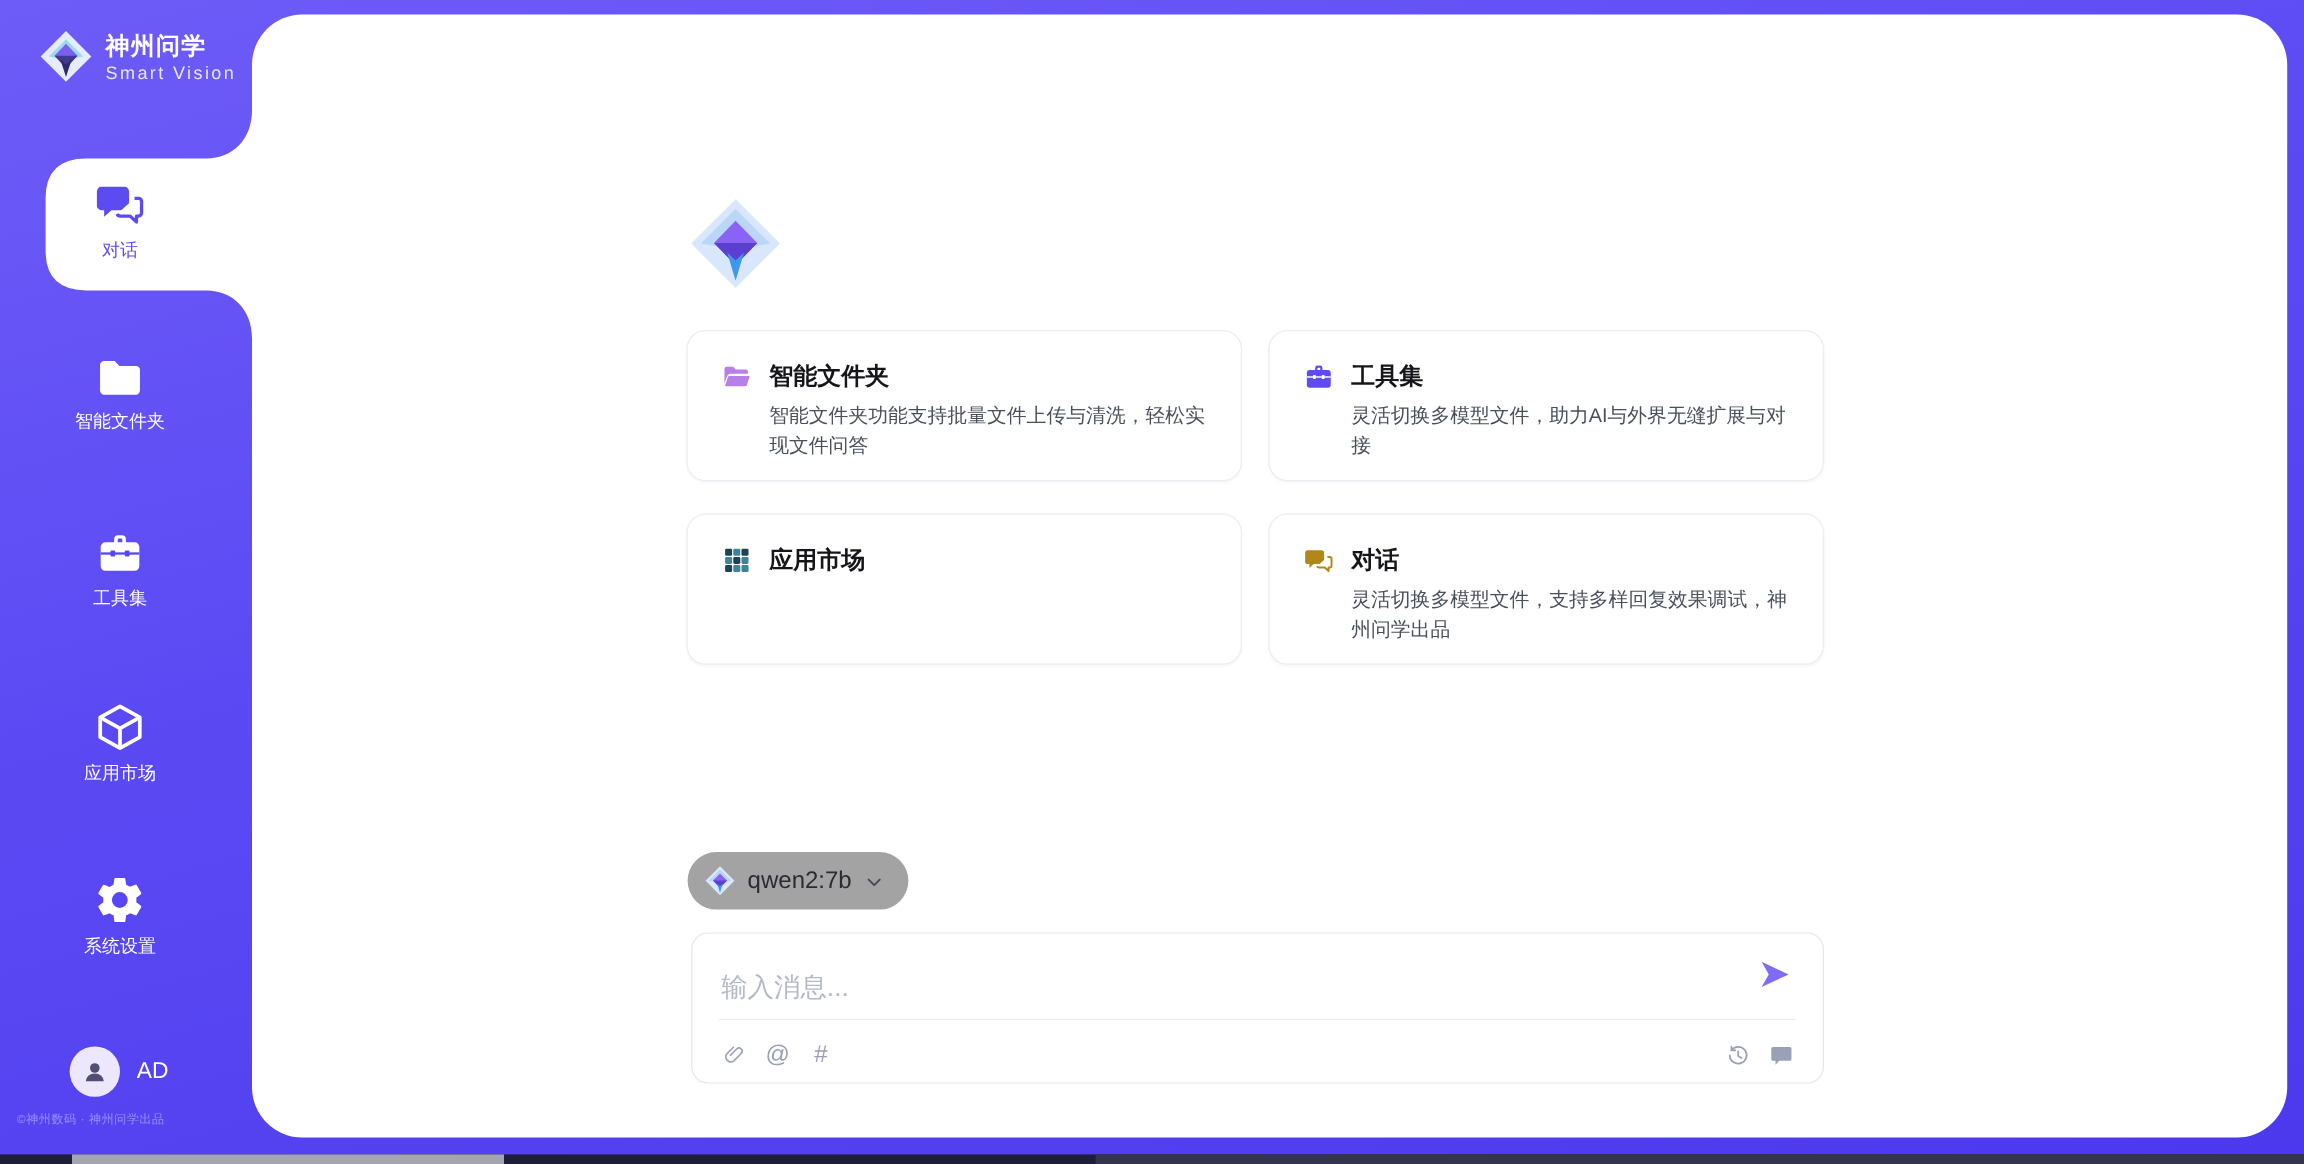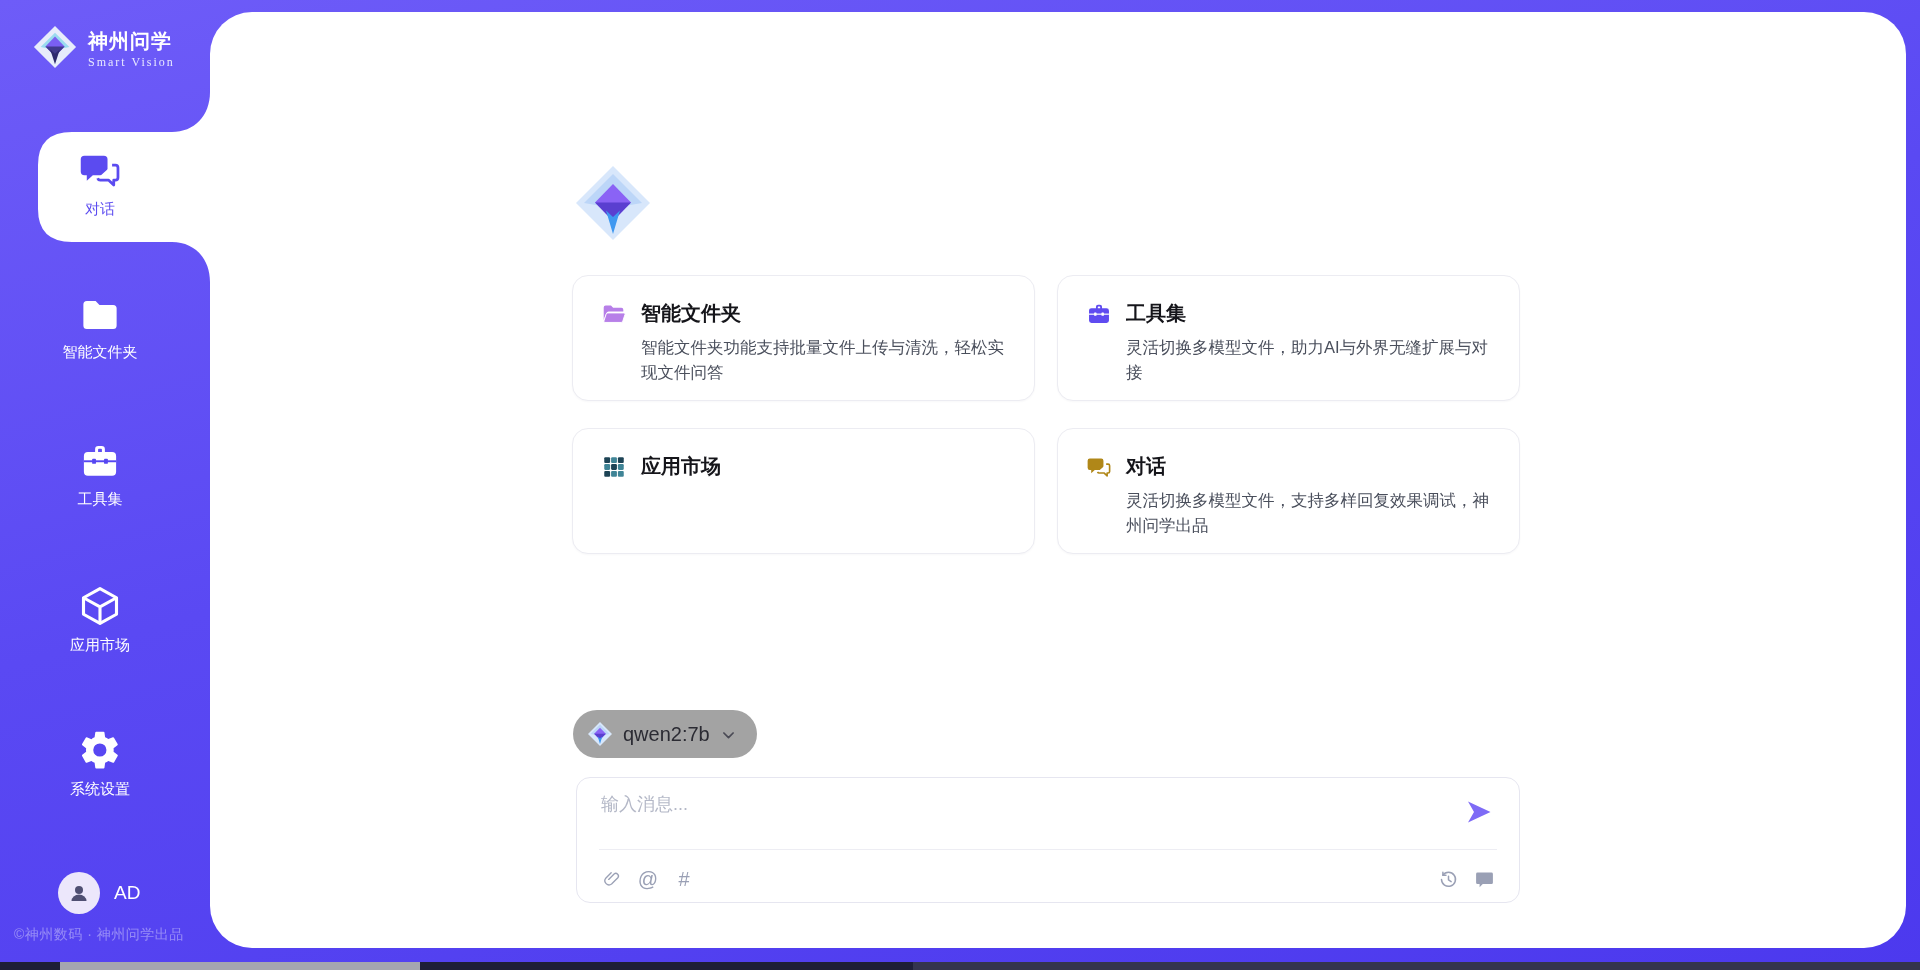--- a/index.html
+++ b/index.html
@@ -5,30 +5,30 @@
   * { margin:0; padding:0; box-sizing:border-box; }
   html,body { width:1920px; height:970px; }
   body { font-family:"Liberation Sans","DejaVu Sans",sans-serif; }
   .screen { position:relative; width:1920px; height:970px; overflow:hidden;
             background:linear-gradient(165deg,#6e5cf8 0%,#5a49f3 45%,#4c39ee 100%); }
 
   
   .sidebar { position:absolute; left:0; top:0; width:210px; height:970px; }
   .brand { position:absolute; left:32px; top:24px; display:flex; align-items:flex-end; gap:10px; }
   .brand-name { color:#fff; font-size:20px; font-weight:600; letter-spacing:1px; line-height:24px; }
-  .brand-sub { color:#e8e9ff; font-size:12px; letter-spacing:2px; margin-top:2px;font-family:Liberation Serif, serif; }
+  .brand-sub { color:#e8e9ff; font-size:15px; letter-spacing:2px; margin-top:2px; }
   .active-blob { position:absolute; left:0; top:0; width:210px; height:290px; }
   .nav-item { position:absolute; left:0; width:200px; text-align:center; cursor:pointer; }
   .nav-item .ic { display:block; margin:0 auto; color:#fff; }
   .nav-label { display:block; color:#fff; font-size:15px; line-height:20px; margin-top:7px; }
   .nav-item.active .ic, .nav-item.active .nav-label { color:#5b4bf0; }
   .user-row { position:absolute; left:58px; top:872px; display:flex; align-items:center; gap:14px; cursor:pointer; }
   .avatar { width:42px; height:42px; border-radius:50%; background:#ece7fb; display:flex; align-items:center; justify-content:center; color:#4f4f72; }
   .user-name { color:#fff; font-size:19px; }
-  .side-footer { position:absolute; left:14px; top:926px; font-size:14px; color:rgba(255,255,255,.38); letter-spacing:.5px; white-space:nowrap; }
+  .side-footer { position:absolute; left:14px; top:926px; font-size:10px; color:rgba(255,255,255,.38); letter-spacing:.5px; white-space:nowrap; }
 
   
   .panel { position:absolute; left:210px; top:12px; width:1696px; height:936px;
            background:#fff; border-radius:42px; }
   .greeting { position:absolute; left:363px; top:151px; display:flex; align-items:center; gap:20px; }
   .greet-logo { width:80px; height:80px; }
   .greet-text { font-size:27px; font-weight:700; color:#17171c; letter-spacing:.5px; }
 
   .card { position:absolute; width:463px; height:126px; background:#fff; border:1px solid #ececf2;
           border-radius:16px; padding:24px 28px; cursor:pointer; box-shadow:0 1px 2px rgba(20,20,60,.03); }
@@ -38,22 +38,22 @@
   .c1 { left:362px; top:263px; } .c2 { left:847px; top:263px; }
   .c3 { left:362px; top:416px; } .c4 { left:847px; top:416px; }
 
   .model-pill { position:absolute; left:363px; top:698px; height:48px; padding:0 20px 0 14px;
                 background:#a3a3a3; border-radius:24px; display:flex; align-items:center; gap:10px; cursor:pointer; }
   .model-name { font-size:20px; color:#2b2b33; }
   .model-chevron { color:#4a4a55; margin-top:3px; }
 
   .composer { position:absolute; left:366px; top:765px; width:944px; height:126px;
               border:1.5px solid #e6e6f0; border-radius:14px; background:#fff; }
-  .composer textarea { position:absolute; left:24px; top:14px; width:830px; height:52px; border:none; outline:none;
-              resize:none; font-family:inherit; font-size:18px; color:#333; background:transparent; }
+  .composer textarea { position:absolute; left:24px; top:30px; width:830px; height:52px; border:none; outline:none;
+              resize:none; font-family:inherit; font-size:22px; color:#333; background:transparent; }
   .composer textarea::placeholder { color:#b4b8c7; }
   .send-btn { position:absolute; right:26px; top:20px; width:28px; height:28px; color:#7e6bf6; cursor:pointer; }
   .composer-divider { position:absolute; left:22px; right:22px; top:71px; height:1px; background:#ededf3; }
   .composer-tools { position:absolute; left:24px; right:24px; top:84px; height:34px;
                     display:flex; align-items:center; color:#9aa0b5; }
   .tool { width:22px; height:22px; margin-right:14px; cursor:pointer; color:#9aa0b5; display:flex; align-items:center; justify-content:center; }
   .tool.txt { font-size:20px; line-height:22px; }
   .tools-right { margin-left:auto; display:flex; align-items:center; }
   .tools-right .tool { margin-right:0; margin-left:14px; }
 

